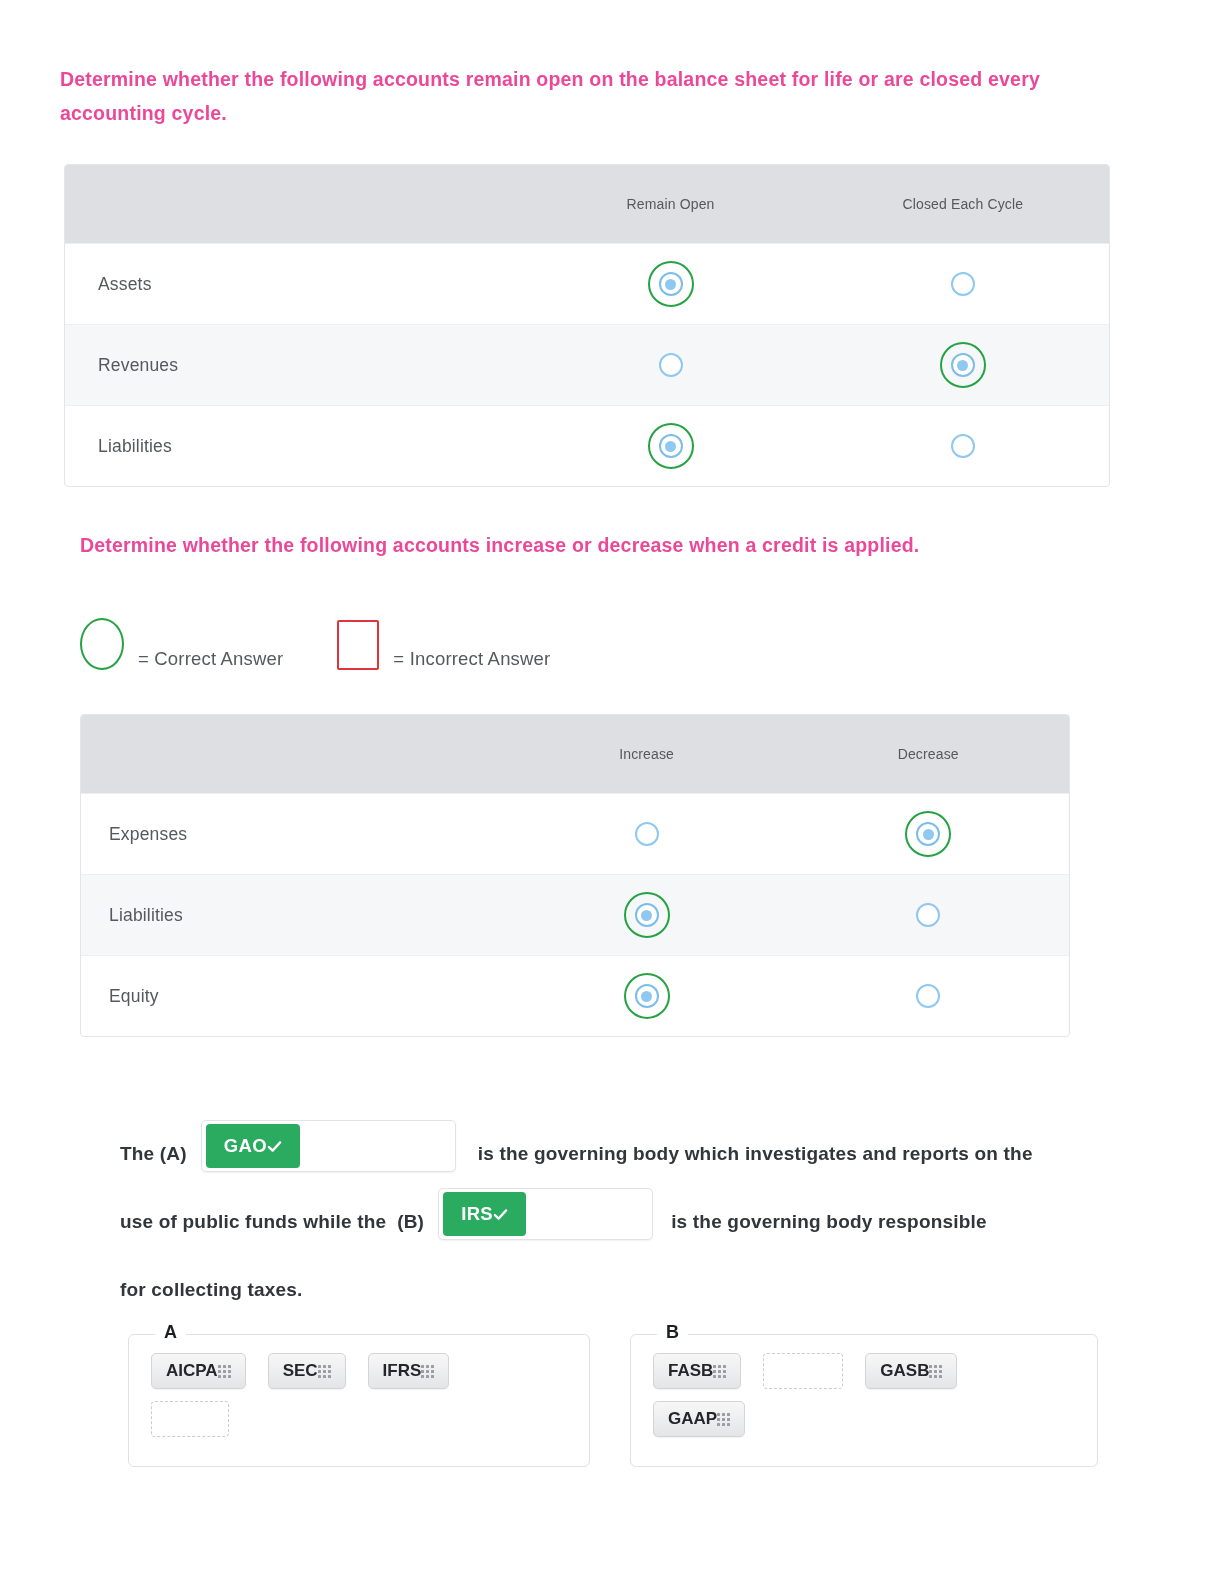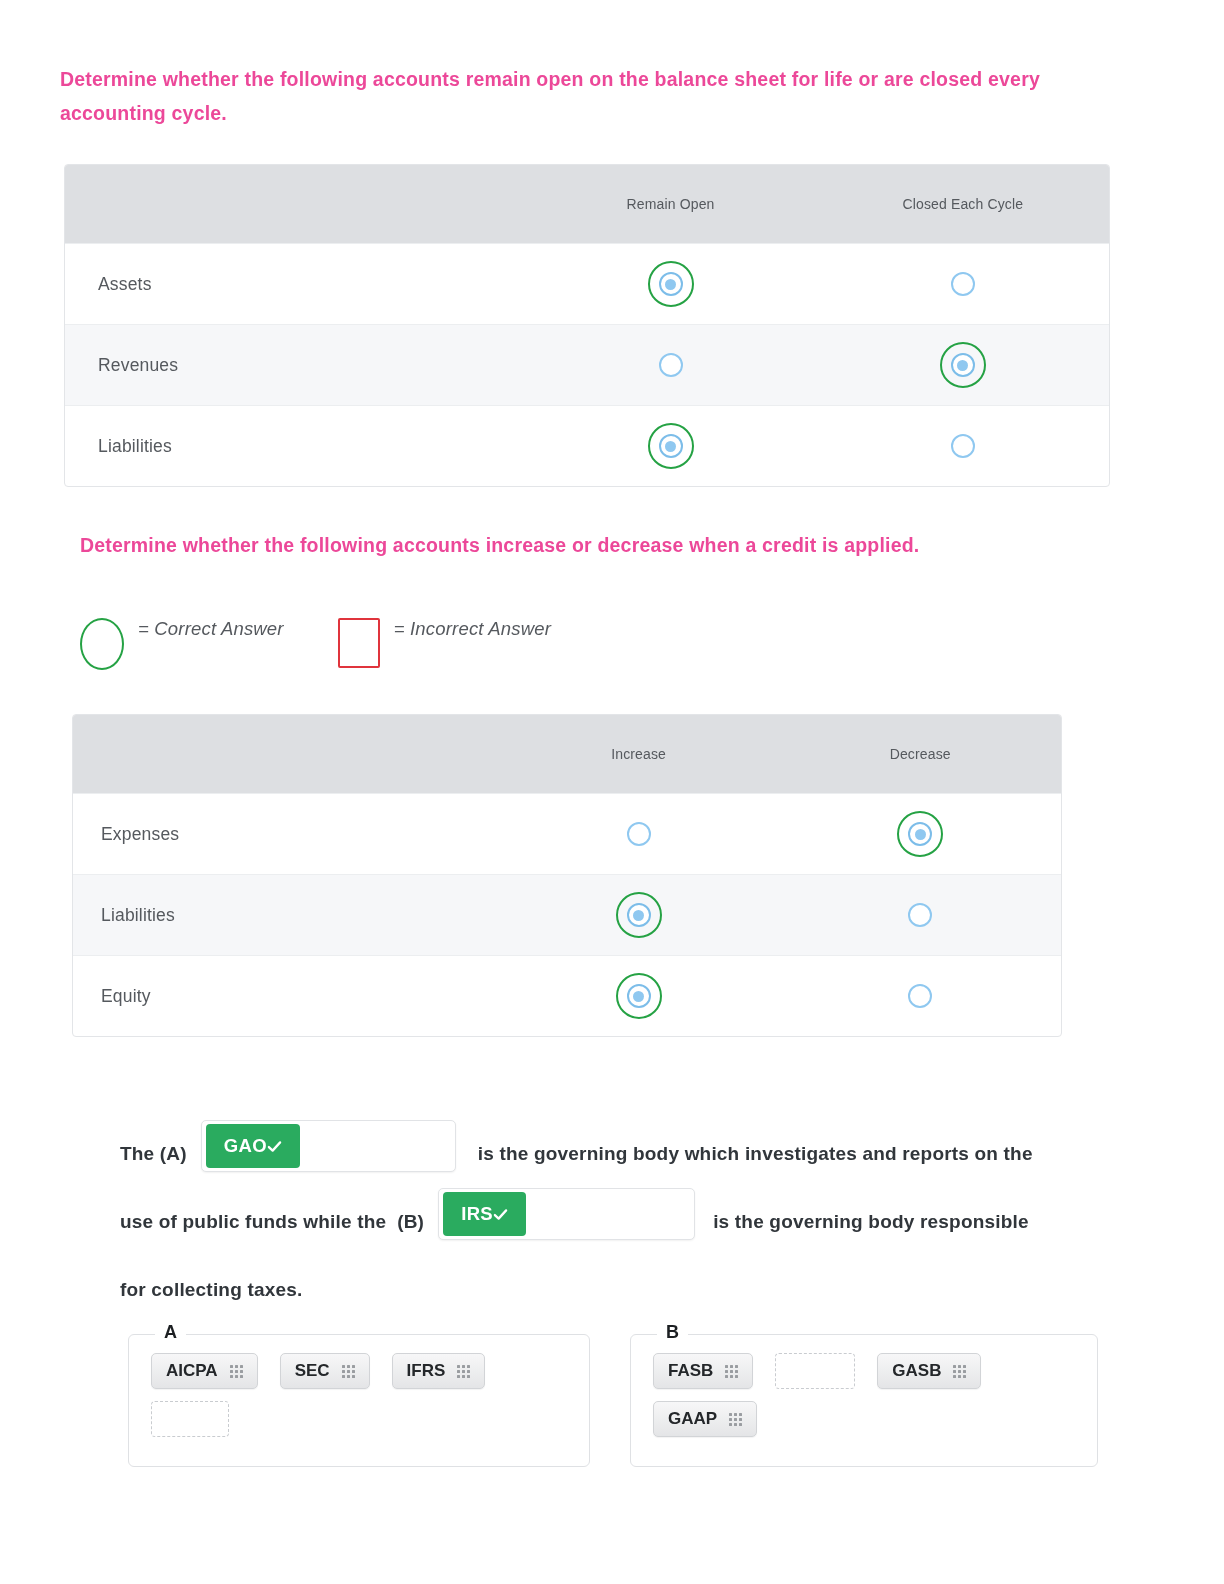--- a/index.html
+++ b/index.html
@@ -31,21 +31,21 @@
   
   .matrix {
     position: absolute;
     border: 1px solid #e3e5e8;
     border-radius: 4px;
     background: #fff;
     box-sizing: border-box;
     overflow: hidden;
   }
   #matrix-1 { left: 64px; top: 164px; width: 1046px; }
-  #matrix-2 { left: 72px; top: 714px; width: 990px; }
+  #matrix-2 { left: 80px; top: 714px; width: 990px; }
 
   .mx-head {
     display: flex;
     background: #dddfe2;
     height: 78px;
     align-items: center;
   }
   .mx-row {
     display: flex;
     align-items: center;
@@ -106,22 +106,21 @@
     border-radius: 50%;
     background: #8fc8f0;
   }
 
   
   #legend {
     position: absolute;
     left: 80px;
     top: 618px;
     display: flex;
-    align-items: flex-start;
-    font-style: italic;
+    align-items: flex-end;
   }
   .lg-circle {
     width: 44px;
     height: 52px;
     border: 2.5px solid #25a244;
     border-radius: 50%;
     box-sizing: border-box;
   }
   .lg-square {
     width: 42px;
@@ -158,21 +157,21 @@
     align-items: center;
     background: #fff;
     border: 1px solid #e1e3e6;
     border-radius: 5px;
     box-shadow: 0 1px 2px rgba(0,0,0,.06);
     height: 52px;
     box-sizing: border-box;
     padding: 0 4px;
   }
   #dz-a { width: 255px; margin: 0 22px 0 14px; }
-  #dz-b { width: 257px; margin: 0 18px 0 14px; }
+  #dz-b { width: 215px; margin: 0 18px 0 14px; }
 
   .chip-green {
     display: inline-flex;
     align-items: center;
     background: #2aab5f;
     color: #fff;
     font-size: 18.5px;
     font-weight: bold;
     border-radius: 4px;
     height: 44px;
@@ -201,21 +200,21 @@
     font-size: 18px;
     font-weight: bold;
     color: #1c1f22;
   }
   .bank-rows { display: flex; flex-direction: column; gap: 12px; }
   .bank-row { display: flex; align-items: center; gap: 22px; }
 
   .chip-grey {
     display: inline-flex;
     align-items: center;
-    gap: 12px;
+    gap: 0;
     background: linear-gradient(#f7f7f8, #e4e5e7);
     border: 1px solid #d2d4d7;
     border-radius: 5px;
     height: 36px;
     padding: 0 14px;
     box-sizing: border-box;
     font-size: 17px;
     font-weight: bold;
     color: #24272a;
     box-shadow: 0 1px 1px rgba(0,0,0,.05);

